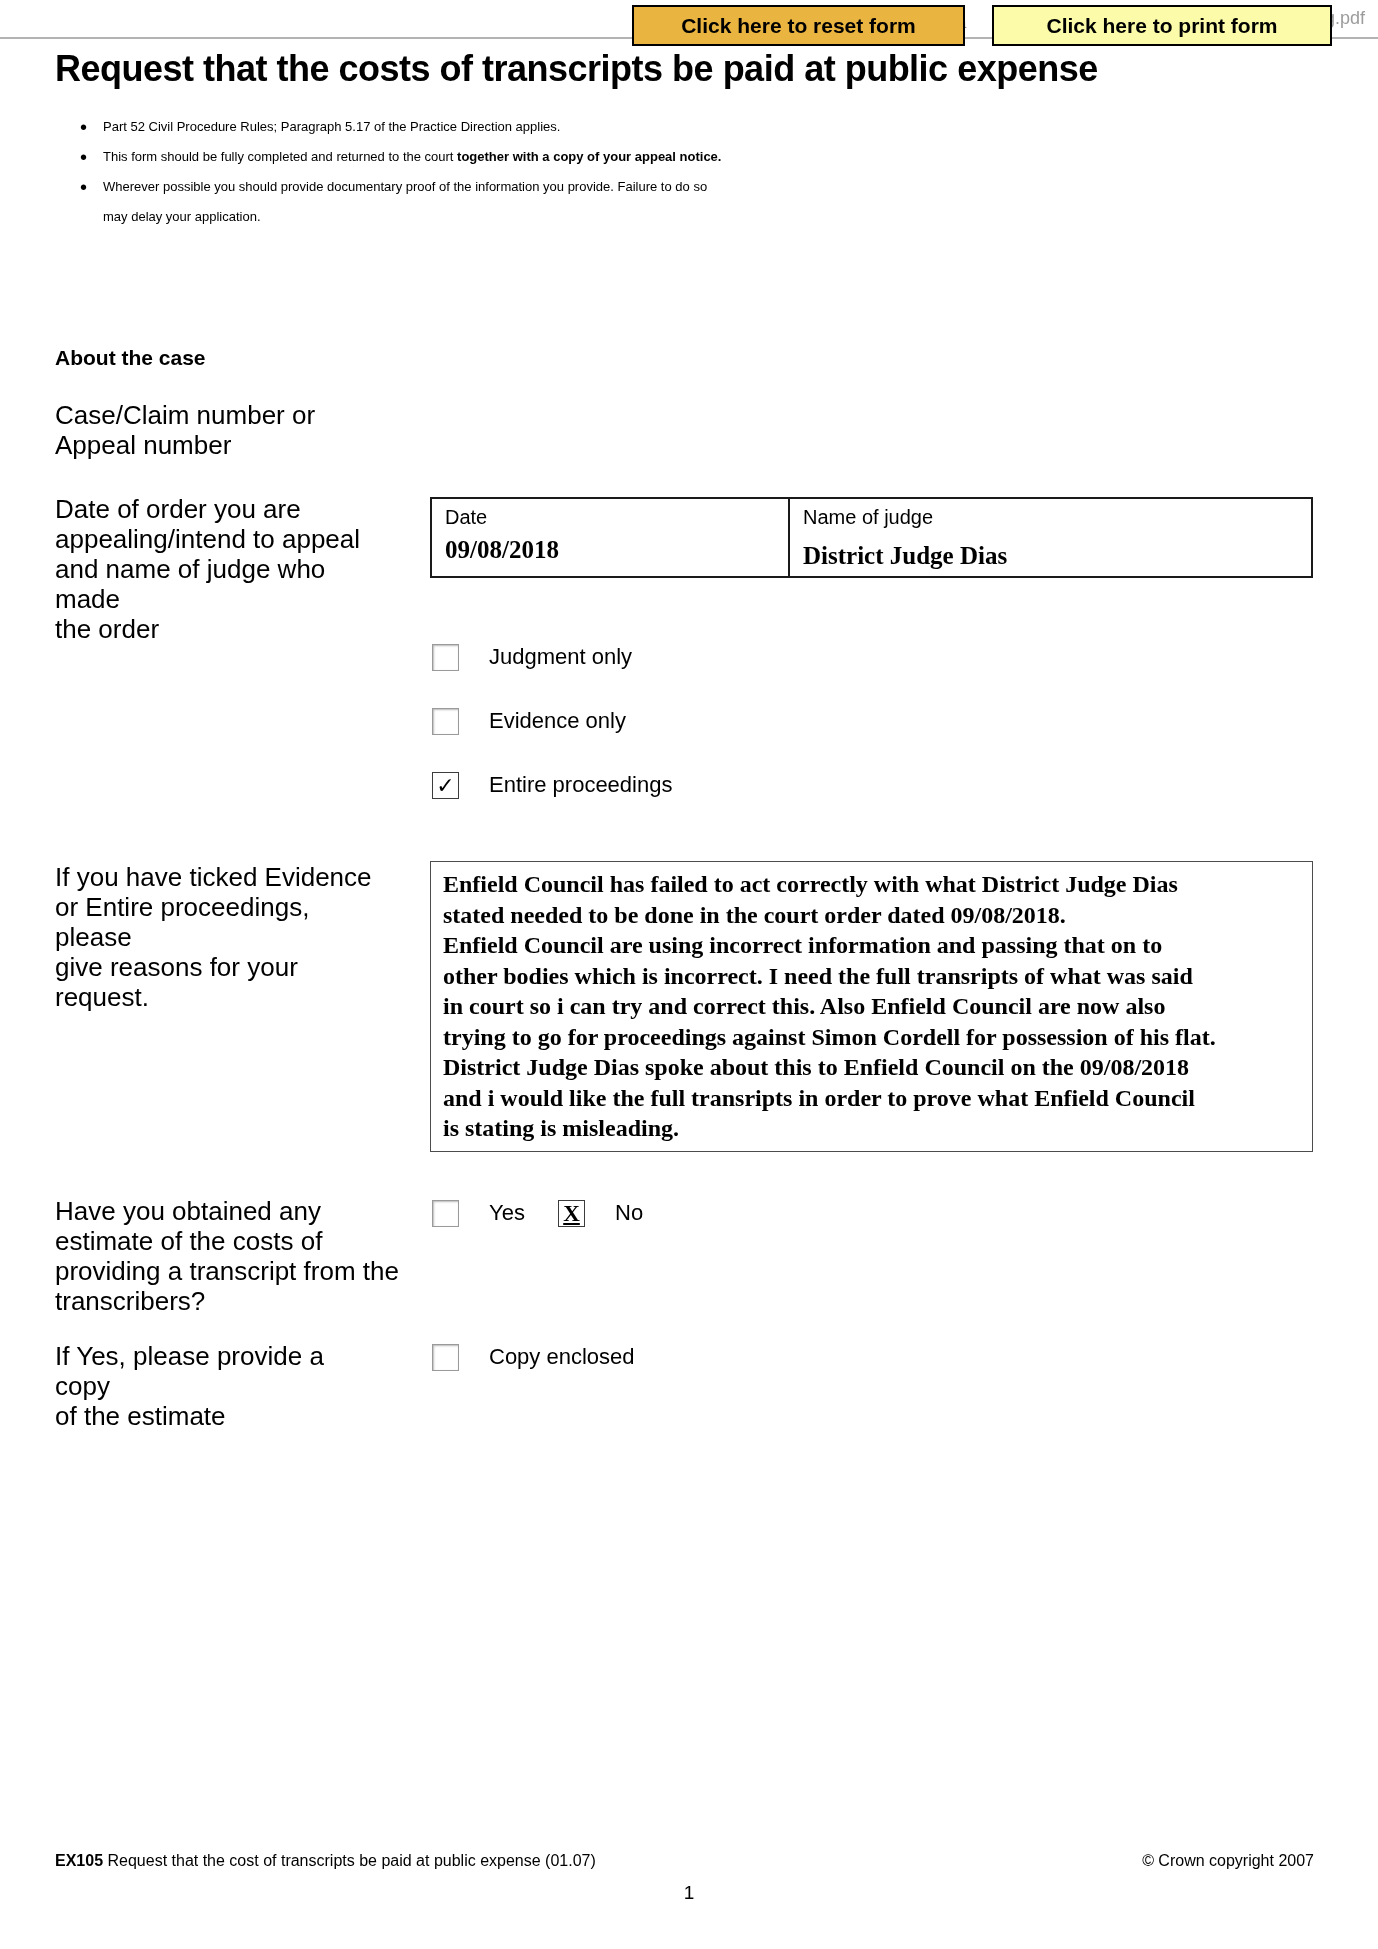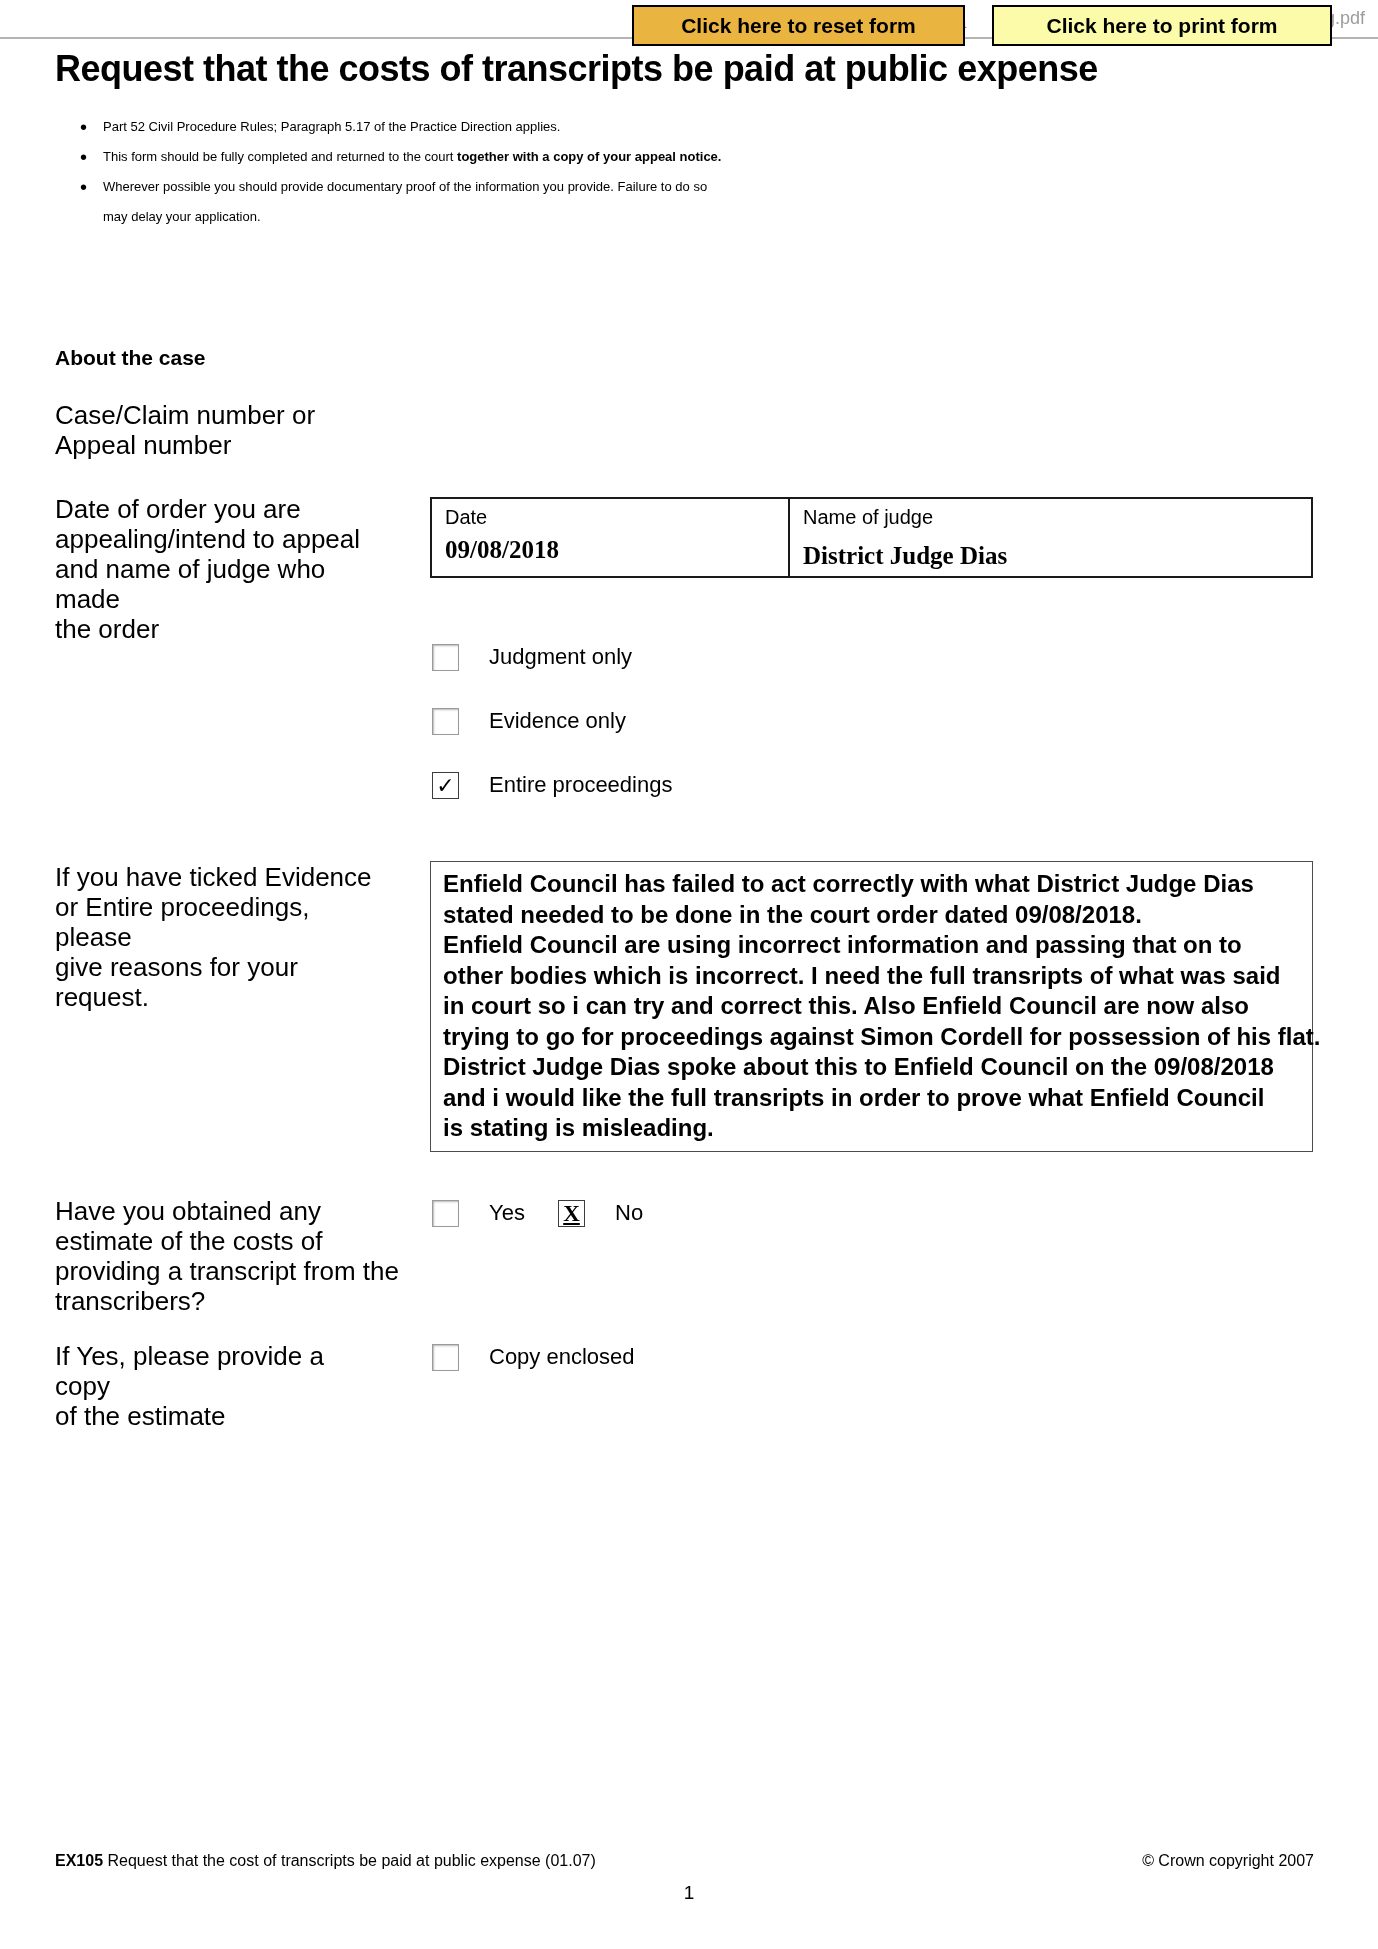--- a/index.html
+++ b/index.html
@@ -48,21 +48,21 @@
   .checkbox { width:27px; height:27px; box-sizing:border-box; background:#fff;
               border:1px solid #9a9a9a; box-shadow:inset 1px 1px 2px rgba(0,0,0,.28);
               display:flex; align-items:center; justify-content:center; cursor:pointer; }
   .checkbox.dark { border:1px solid #3c3c3c; box-shadow:none; }
   .tick { font-size:22px; line-height:1; }
   .xmark { font-family:"Liberation Serif", serif; font-weight:bold; font-size:23px; line-height:1; text-decoration:underline; }
 
   
   .box-reasons { position:absolute; left:430px; top:861px; width:881px; height:289px; border:1px solid #4c4c4c; }
   .reasons-text { position:absolute; left:443px; top:869px; width:925px;
-                  font-family:Liberation Sans, sans-serif; font-weight:bold; font-size:24px;
+                  font-family:Liberation Serif, serif; font-weight:bold; font-size:24px;
                   line-height:30.5px; white-space:pre-wrap; }
 
   
   .footer-left { position:absolute; left:55px; top:1852px; font-size:16px; }
   .footer-right { position:absolute; right:64px; top:1852px; font-size:16px; }
   .page-num { position:absolute; left:0; top:1882px; width:1378px; text-align:center; font-size:19px; }
 </style>
 </head>
 <body>
 

